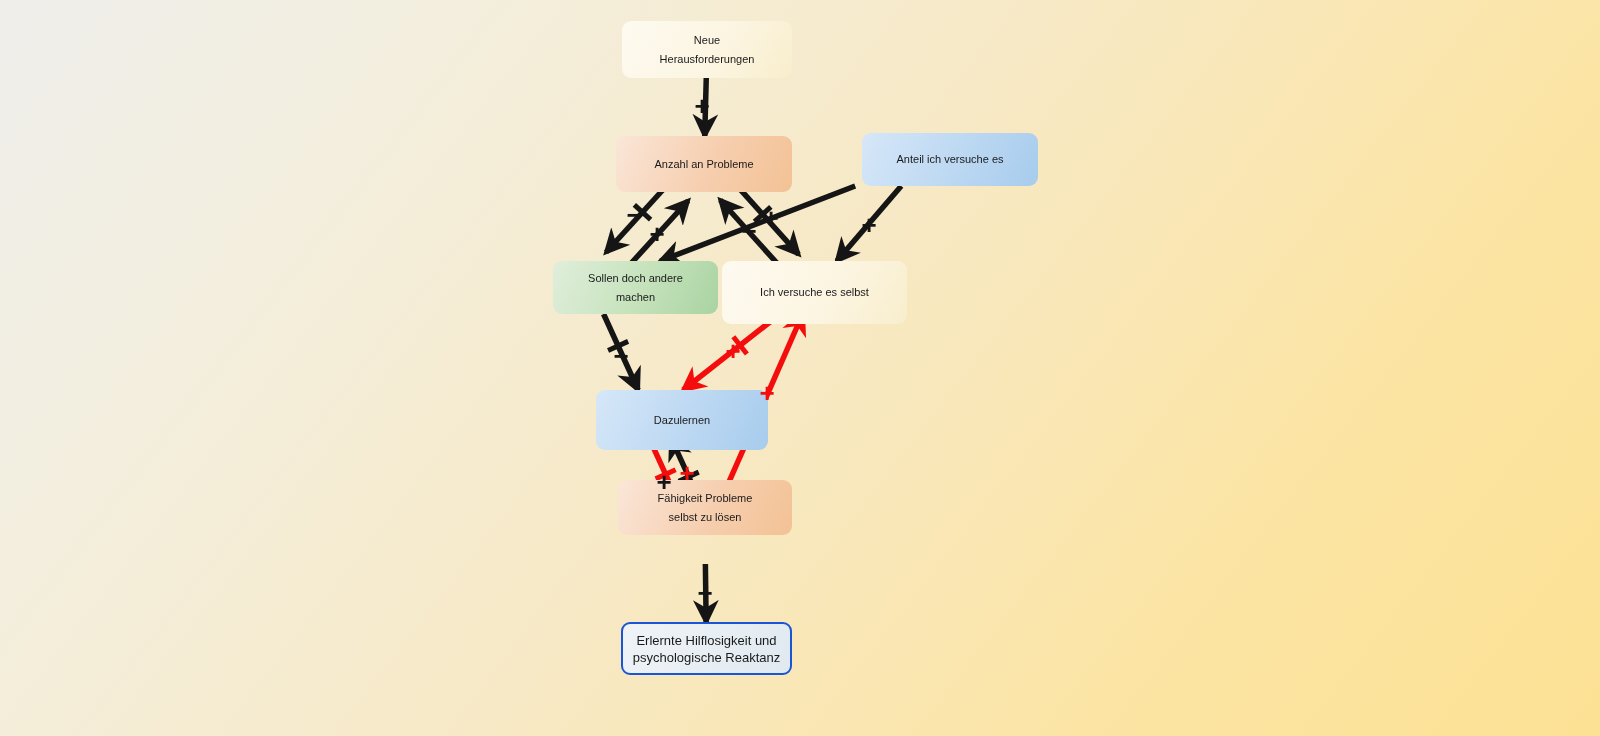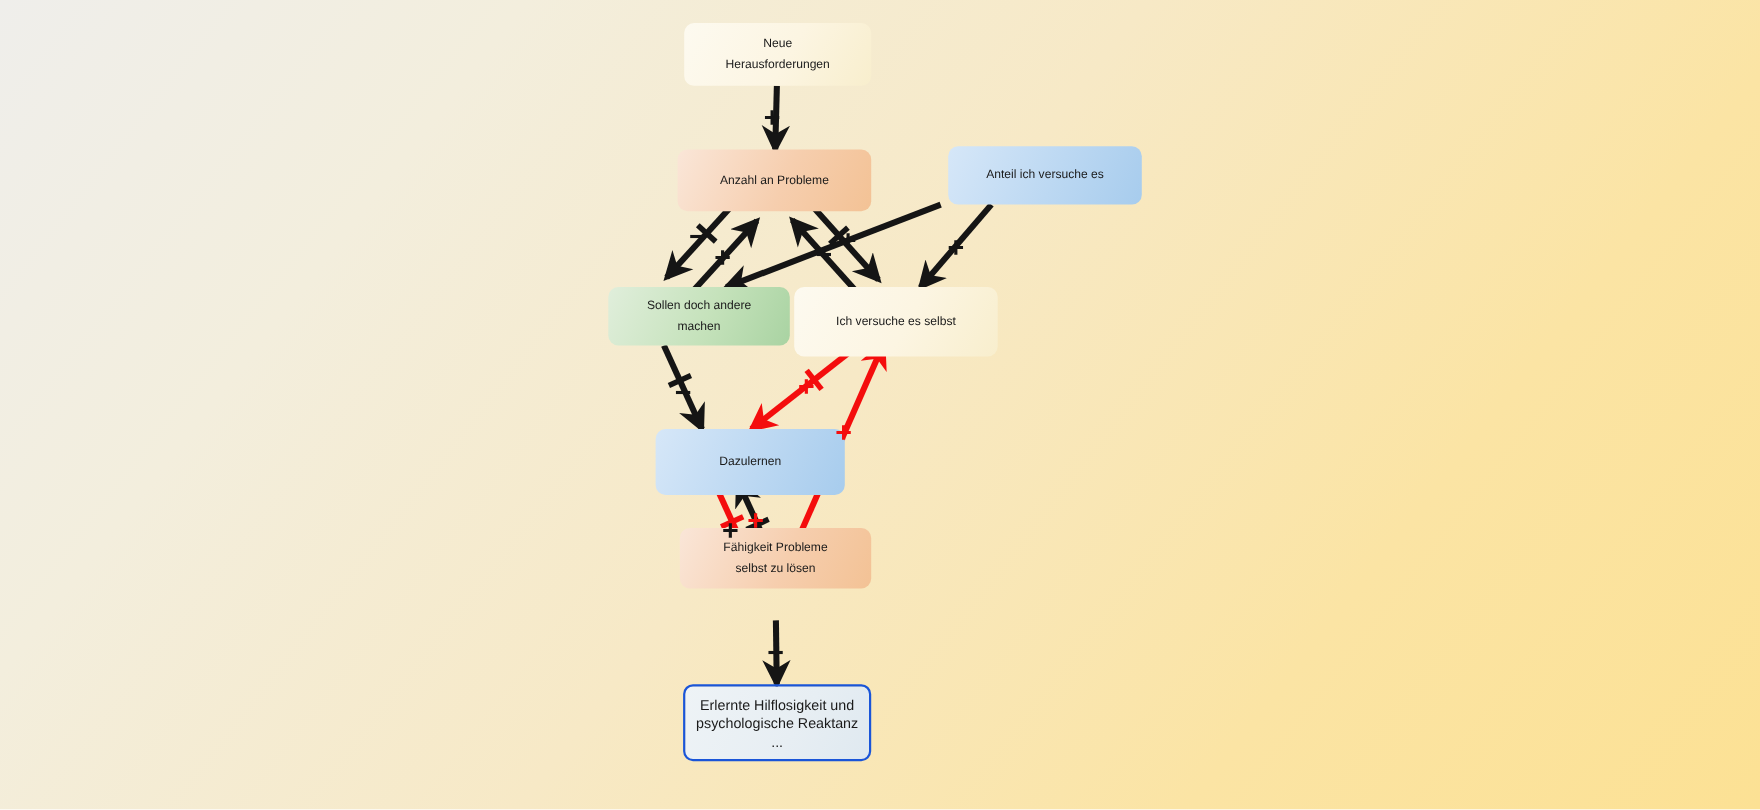--- a/index.html
+++ b/index.html
@@ -96,21 +96,21 @@
       <div class="node n-cream" style="left: 622px; top: 21px; width: 170px; height: 57px;">Neue
 Herausforderungen</div>
       <div class="node n-orange" style="left: 616px; top: 136px; width: 176px; height: 56px;">Anzahl an Probleme</div>
       <div class="node n-blue" style="left: 836px; top: 133px; width: 176px; height: 53px; margin-left: 26px;">Anteil ich versuche es</div>
       <div class="node n-green" style="left: 509px; top: 261px; width: 165px; height: 53px; margin-left: 44px;">Sollen doch andere
 machen</div>
       <div class="node n-cream" style="left: 722px; top: 261px; width: 185px; height: 63px;">Ich versuche es selbst</div>
       <div class="node n-blue" style="left: 564px; top: 390px; width: 172px; height: 60px; margin-left: 32px;">Dazulernen</div>
       <div class="node n-orange" style="left: 618px; top: 480px; width: 174px; height: 55px;">Fähigkeit Probleme
 selbst zu lösen</div>
-      <div class="node n-outline" style="left: 621px; top: 622px; width: 171px; height: 70px;">Erlernte Hilflosigkeit und
+      <div class="node n-outline" style="left: 621px; top: 622px; width: 171px; height: 53px;">Erlernte Hilflosigkeit und
 psychologische Reaktanz
 ...</div>
     </div>
   <div id="labels">
       <div style="position: absolute; left: 690px; top: 93px; width: 24px; text-align: center; font-size: 26px; font-weight: 700; line-height: 26px; color: rgb(21, 21, 21);">+</div>
       <div style="position: absolute; left: 645px; top: 221px; width: 24px; text-align: center; font-size: 26px; font-weight: 700; line-height: 26px; color: rgb(21, 21, 21);">+</div>
       <div style="position: absolute; left: 622px; top: 202px; width: 24px; text-align: center; font-size: 26px; font-weight: 700; line-height: 26px; color: rgb(21, 21, 21);">−</div>
       <div style="position: absolute; left: 759px; top: 205px; width: 24px; text-align: center; font-size: 26px; font-weight: 700; line-height: 26px; color: rgb(21, 21, 21);">+</div>
       <div style="position: absolute; left: 737px; top: 218px; width: 24px; text-align: center; font-size: 26px; font-weight: 700; line-height: 26px; color: rgb(21, 21, 21);">−</div>
       <div style="position: absolute; left: 857px; top: 212px; width: 24px; text-align: center; font-size: 26px; font-weight: 700; line-height: 26px; color: rgb(21, 21, 21);">+</div>

